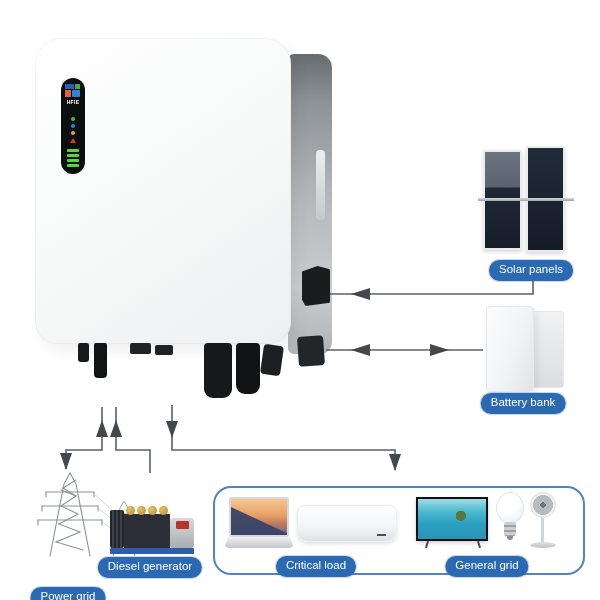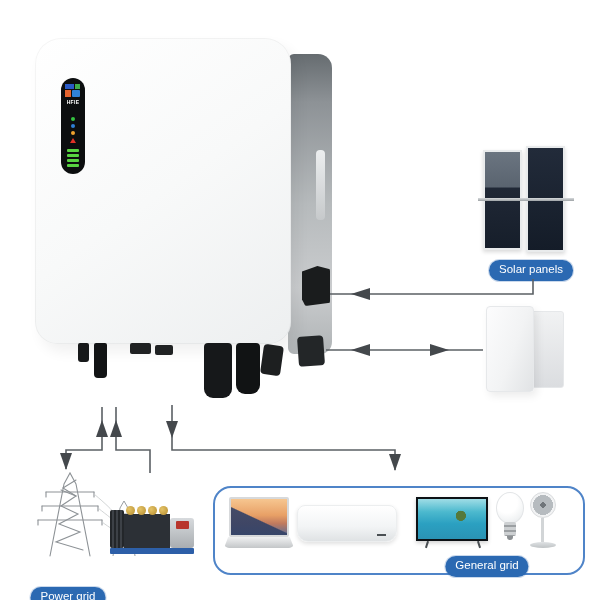--- a/index.html
+++ b/index.html
@@ -193,20 +193,21 @@
 
   <div class="solar">
     <div class="panel pl"></div>
     <div class="panel pr"></div>
     <div class="rail"></div>
   </div>
   <div class="pill" style="left:531px; top:260px;">Solar panels</div>
 
   <div class="bat-back"></div>
   <div class="bat-front"></div>
+  <div class="pill" style="left:523px; top:393px;">Battery bank</div>
 
   <svg class="grid-art" width="120" height="92" viewBox="0 0 120 92">
     <g stroke="#8d9296" stroke-width="1.1" fill="none" stroke-linecap="round">
       <path d="M22,88 L36,16 M62,88 L48,16 M36,16 L42,5 L48,16"></path>
       <path d="M18,24 H66 M14,38 H70 M10,52 H74"></path>
       <path d="M18,24 v5 M66,24 v5 M14,38 v5 M70,38 v5 M10,52 v5 M74,52 v5"></path>
       <path d="M35,20 L48,28 L33,38 L50,46 L31,56 L52,64 L28,74 L55,82"></path>
       <path d="M35,20 L48,12 M48,28 L33,22"></path>
     </g>
     <g stroke="#8d9296" stroke-width="0.9" fill="none">
@@ -228,28 +229,30 @@
     <div class="gen-heads">
         <span></span>
         <span></span>
         <span></span>
         <span></span>
       </div>
     <div class="gen-alt"></div>
     <div class="gen-red"></div>
     <div class="gen-skid"></div>
   </div>
+  <div class="pill" style="left:150px; top:557px;">Diesel generator</div>
 
   <div class="load-box"></div>
 
   <div class="laptop">
     <div class="lap-screen"></div>
     <div class="lap-base"></div>
   </div>
   <div class="ac"></div>
+  <div class="pill" style="left:316px; top:556px;">Critical load</div>
 
   <div class="tv">
     <div class="tv-screen"></div>
   </div>
   <div class="tv-leg l"></div>
   <div class="tv-leg r"></div>
   <div class="bulb">
     <div class="bulb-globe"></div>
     <div class="bulb-base"></div>
     <div class="bulb-tip"></div>

